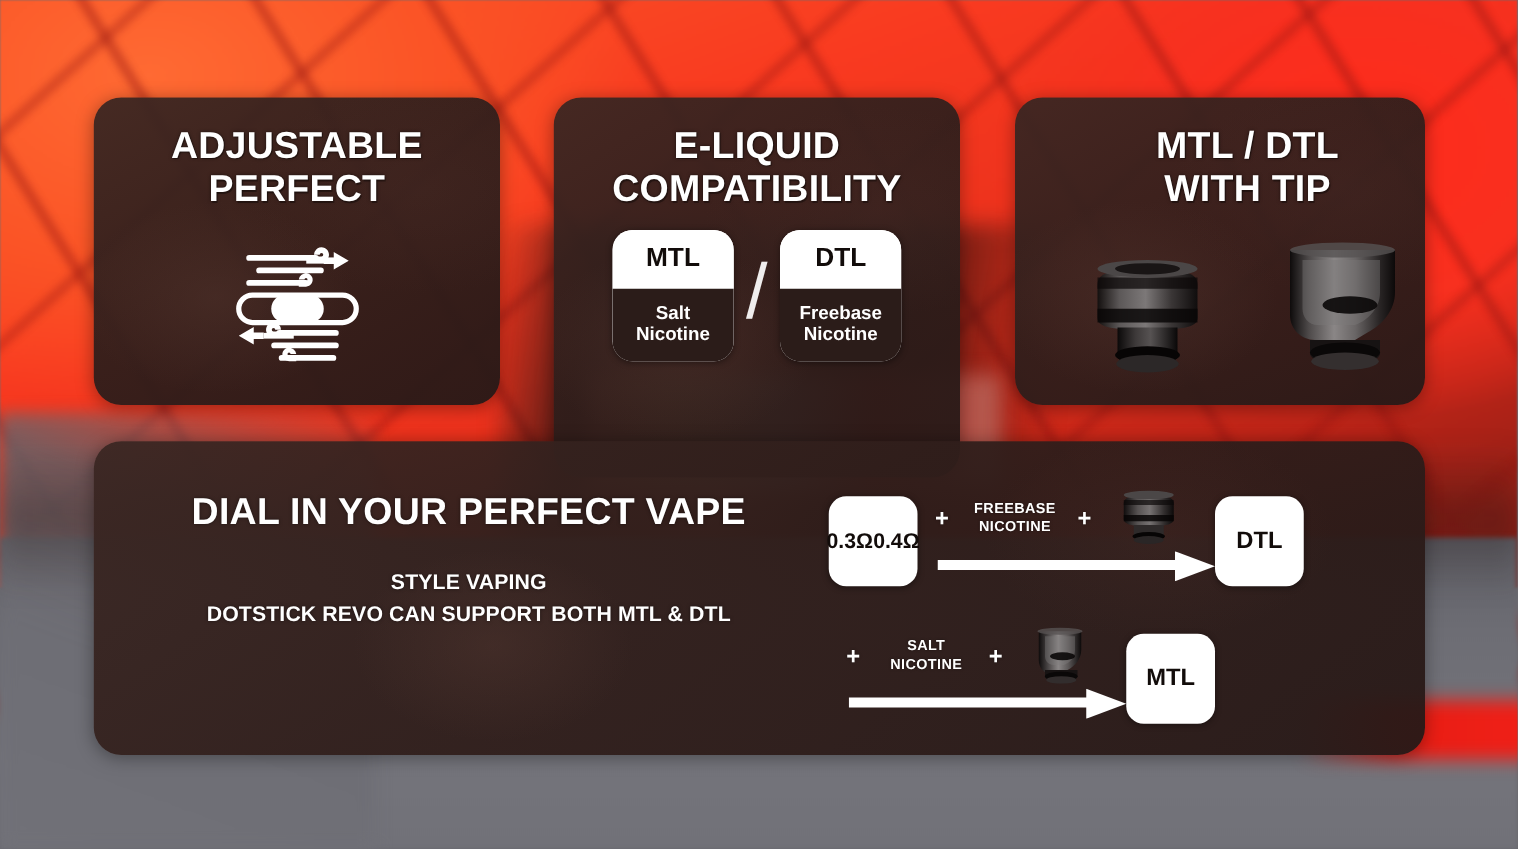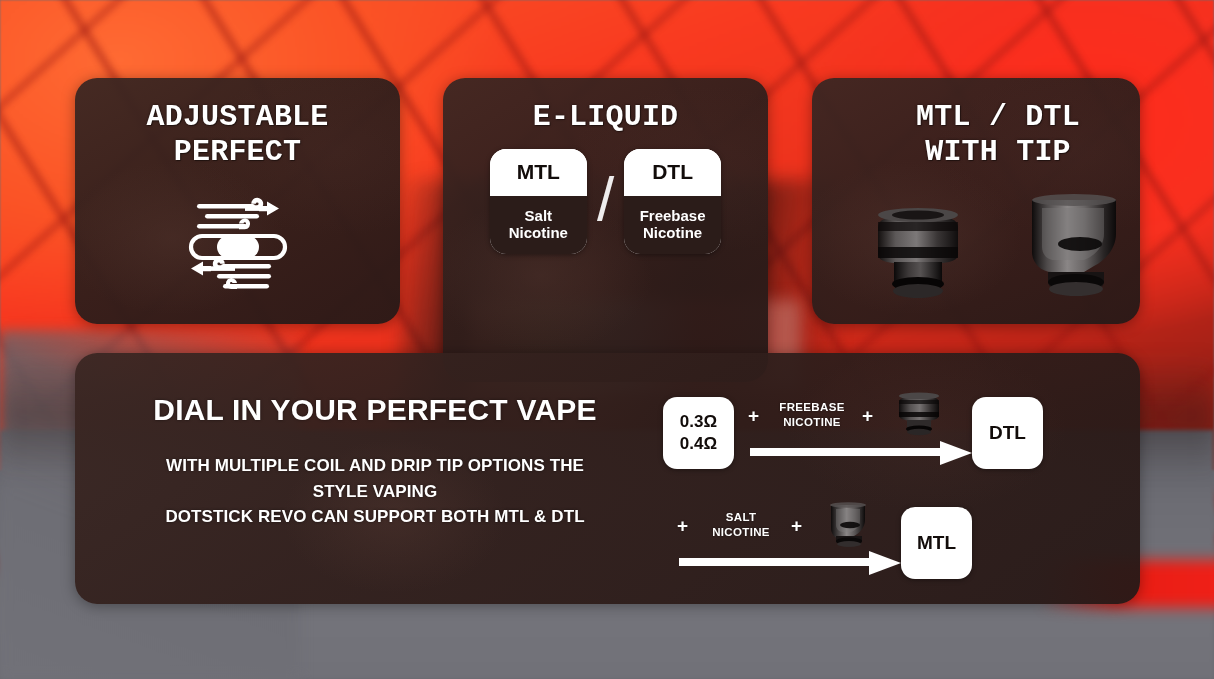--- a/index.html
+++ b/index.html
@@ -82,21 +82,20 @@
   #card-airflow   { left:75px;  top:78px;  width:325px; height:246px; }
   #card-eliquid   { left:443px; top:78px;  width:325px; height:304px; }
   #card-driptip   { left:812px; top:78px;  width:328px; height:246px;padding-left:44px; }
   #card-dial      { left:75px;  top:353px; width:1065px; height:251px; }
 
   .card-title {
     position:relative; z-index:2;
     color:#fff; text-align:center; font-weight:bold;
     letter-spacing:.2px; line-height:1.16;
     text-shadow:0 0 3px rgba(0,0,0,.55), 1px 1px 0 rgba(0,0,0,.3);
-    font-family:Liberation Mono, monospace;
   }
   #card-airflow .card-title { font-size:30px; margin-top:22px; }
   #card-eliquid .card-title { font-size:30px; margin-top:22px; }
   #card-driptip .card-title { font-size:30px; margin-top:22px; }
 
   
   .airflow-icon { position:relative; z-index:2; margin:20px auto 0; width:110px; height:100px; }
 
   
   .eliquid-row {
@@ -139,21 +138,21 @@
     line-height:1.5; letter-spacing:.1px;
     text-shadow:0 0 3px rgba(0,0,0,.5);
   }
 
   .eq-row { position:absolute; z-index:2; display:flex; align-items:center; }
   #eq-row-dtl { left:588px; top:44px; }
   #eq-row-mtl { left:588px; top:154px; }
 
   .ohm-box {
     width:71px; height:72px; border-radius:14px; background:#fff;
-    display:flex; flex-direction:column; align-items:center; justify-content:center;
+    display:flex; flex-direction:row; align-items:center; justify-content:center;
     color:#120c0a; font-weight:bold; font-size:17px; line-height:1.28;
     box-shadow:0 1px 5px rgba(0,0,0,.4);
     flex:none;
   }
   .eq-mid { position:relative; width:238px; height:72px; flex:none; }
   .eq-plus {
     position:absolute; color:#fff; font-weight:bold; font-size:19px;
     text-shadow:0 0 2px rgba(0,0,0,.5);
   }
   .eq-plus-1 { left:14px; top:8px; }
@@ -225,20 +224,21 @@
         <rect x="28" y="76.3" width="24" height="4.6"></rect>
       </g>
     </svg>
   </div>
 </div>
 
 <div class="card" id="card-eliquid">
   <div class="card-inner-tex"></div>
   <div class="card-title">
     <div>E-LIQUID</div>
+    <div>COMPATIBILITY</div>
   </div>
   <div class="eliquid-row">
     <div class="el-box">
       <div class="el-top">MTL</div>
       <div class="el-bot">
         <span>Salt</span>
         <span>Nicotine</span>
       </div>
     </div>
     <div class="el-slash">/</div>
@@ -311,21 +311,20 @@
     </div>
   </div>
 </div>
 
 <div class="card" id="card-dial">
   <div class="card-inner-tex"></div>
 
   <div class="dial-left">
     <div class="dial-head">DIAL IN YOUR PERFECT VAPE</div>
     <div class="dial-sub">
-      <div>WITH MULTIPLE COIL AND DRIP TIP OPTIONS THE</div>
       <div>STYLE VAPING</div>
       <div>DOTSTICK REVO CAN SUPPORT BOTH MTL &amp; DTL</div>
     </div>
   </div>
 
   <div class="eq-row" id="eq-row-dtl">
     <div class="ohm-box">
       <span>0.3Ω</span>
       <span>0.4Ω</span>
     </div>

